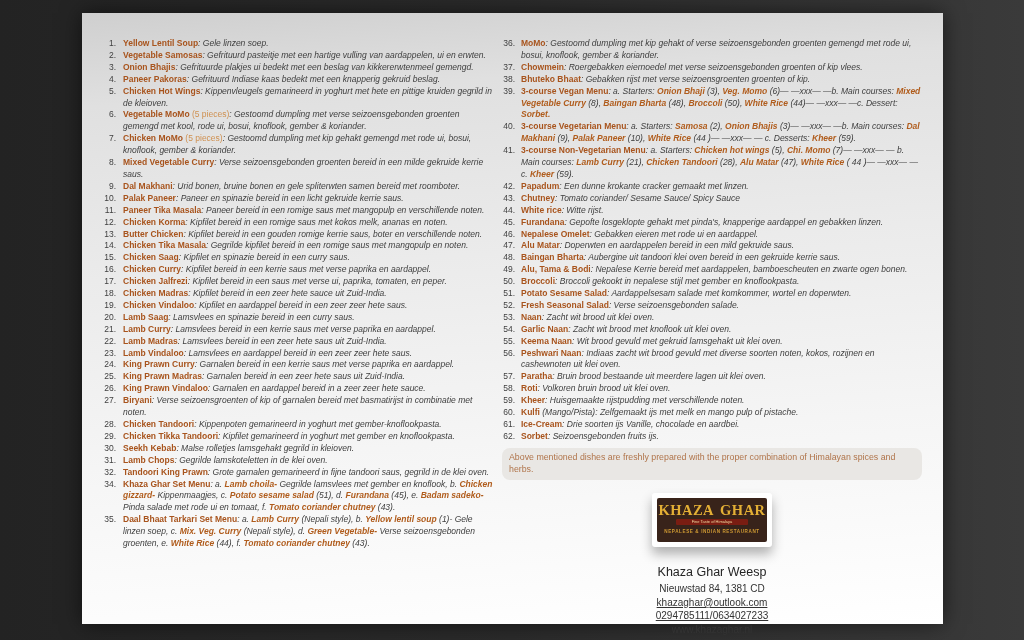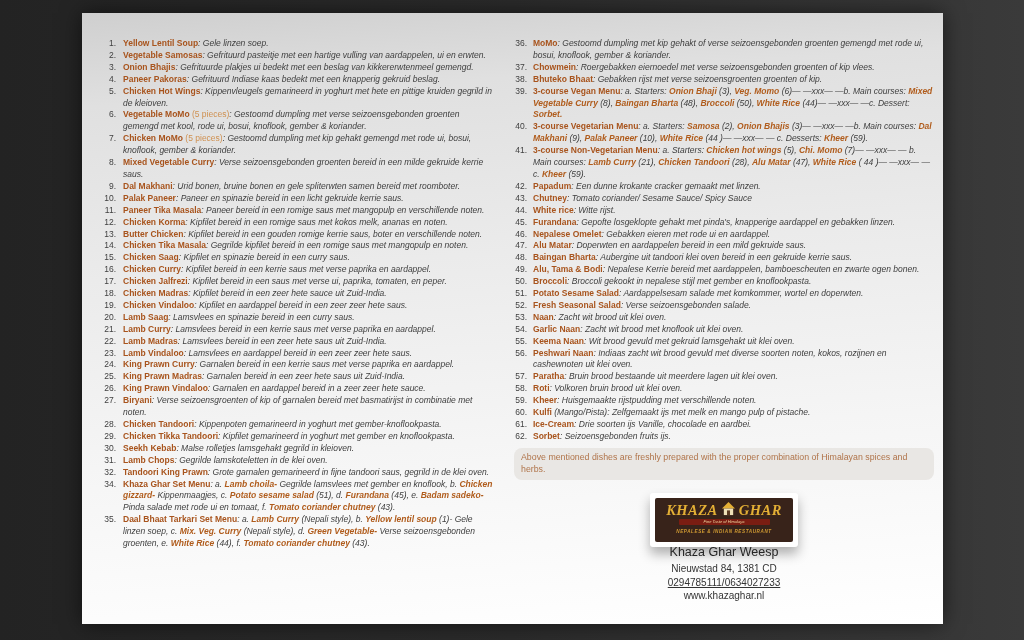--- a/index.html
+++ b/index.html
@@ -9,53 +9,53 @@
     font-family: "Liberation Sans", sans-serif;
     position: relative;
   }
   .paper {
     position:absolute; left:82px; top:13px; width:861px; height:611px;
     background: linear-gradient(176deg, #cfcfcf 0%, #e0e0e0 14%, #ebebeb 40%, #f5f5f5 68%, #ffffff 100%);
     box-shadow: 0 0 20px rgba(0,0,0,0.55);
   }
   .col { position:absolute; top:25px; font-size:8.5px; line-height:11.9px; color:#3e3e3e; }
   .col-left  { left:18px;  width:394px; }
-  .col-right { left:432px; width:420px; }
+  .col-right { left:420px; width:420px; }
   .item { display:flex; }
   .num { flex:0 0 23px; text-align:right; padding-right:7px; color:#3f3f3f; }
   .col-right .num { flex-basis:19px; padding-right:6px; }
   .body { flex:1; }
   .dish-name { font-weight:bold; color:#a8541d; }
   .seg-plain { font-style:italic; color:#3e3e3e; }
   .seg-hl { font-style:italic; font-weight:bold; color:#b05c1c; }
   .seg-note { color:#cf9050; }
   .dishes-note {
     margin-top:5px; background:#e9e7e4; border-radius:8px;
     padding:4px 7px; color:#b0744a; font-size:8.8px; font-style:normal;
   }
   .logo-card {
-    margin:13px auto 0; width:148px; background:#ffffff; padding:5px;
-    border-radius:3px; box-shadow:0 7px 12px rgba(0,0,0,0.3);font-style:italic;
+    margin:13px auto 0; width:120px; background:#ffffff; padding:5px;
+    border-radius:3px; box-shadow:0 7px 12px rgba(0,0,0,0.3);
   }
   .logo-inner {
     background:#38231a; border-radius:2px; padding:7px 4px 5px;
     text-align:center;
   }
   .logo-row { display:flex; align-items:center; justify-content:center; gap:3px; }
   .logo-word {
     color:#e3af35; font-weight:bold; font-size:14.5px; letter-spacing:0.5px;
     font-family:"Liberation Serif", serif;
   }
   .logo-hut { width:15px; height:14px; margin-top:-4px; }
   .logo-tagband {
     margin:2px auto 1px; width:70%; background:#7a1d12; color:#f0d9a0;
     font-size:4px; line-height:5px; border-radius:1px; padding:0.5px 0;
   }
   .logo-subtitle { color:#cf9a33; font-size:4.6px; letter-spacing:0.6px; font-weight:bold; }
-  .contact { margin-top:0; text-align:center; color:#2e2e2e; }
+  .contact { margin-top:20px; text-align:center; color:#2e2e2e; }
   .contact-name { font-size:12.5px; margin-bottom:3px; color:#252525; }
   .contact-line { font-size:10px; line-height:13.5px; color:#333; }
   .contact-link { text-decoration:underline; color:#333; }
 </style>
 </head>
 <body>
 
 <div class="paper">
 
   <div class="col col-left" id="col-left">
@@ -323,18 +323,19 @@
           <span class="logo-word">GHAR</span>
         </div>
         <div class="logo-tagband">Fine Taste of Himalaya</div>
         <div class="logo-subtitle">NEPALESE &amp; INDIAN RESTAURANT</div>
       </div>
     </div>
 
     <div class="contact">
       <div class="contact-name">Khaza Ghar Weesp</div>
       <div class="contact-line">Nieuwstad 84, 1381 CD</div>
+      <div class="contact-line"><span class="contact-link">khazaghar@outlook.com</span></div>
       <div class="contact-line"><span class="contact-link">0294785111/0634027233</span></div>
       <div class="contact-line">www.khazaghar.nl</div>
     </div>
   </div>
 
 </div>
 
 </body></html>

